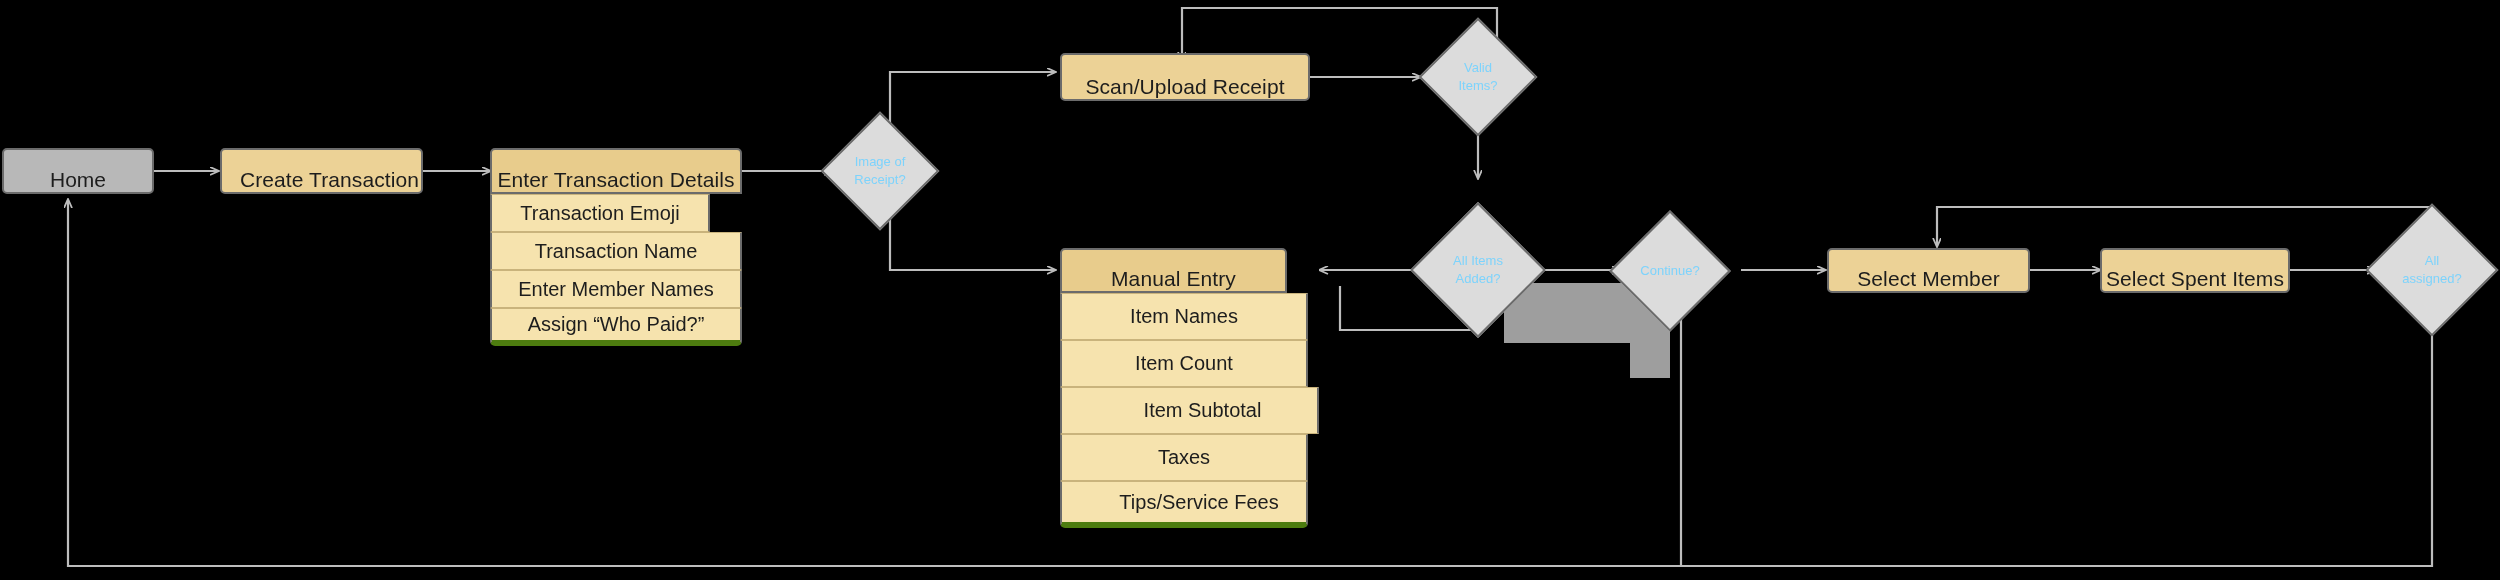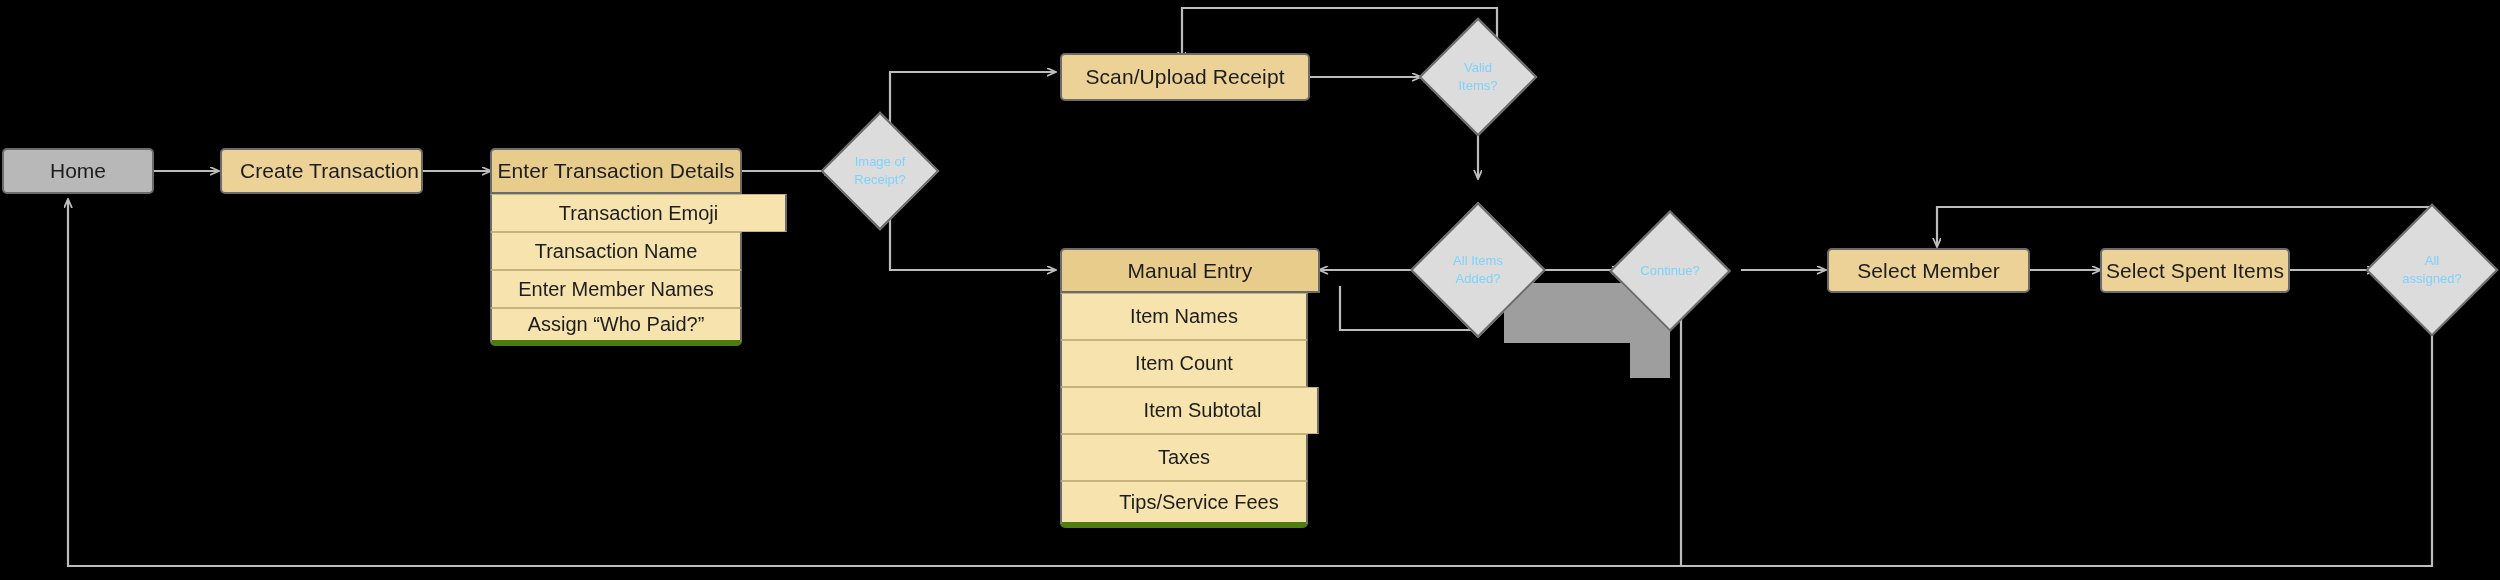--- a/index.html
+++ b/index.html
@@ -1,20 +1,20 @@
 <!DOCTYPE html>
 <html><head>
 <meta charset="utf-8">
 <style>
   html,body{margin:0;padding:0;background:#000;}
   #stage{position:relative;width:2500px;height:580px;background:#000;overflow:hidden;
          font-family:"Liberation Sans","DejaVu Sans",sans-serif;}
   svg#wires{position:absolute;left:0;top:0;width:2500px;height:580px;}
 
-  .node{position:absolute;box-sizing:border-box;display:flex;align-items:center;
+  .node{position:absolute;box-sizing:border-box;display:flex;align-items:flex-end;
         justify-content:center;text-align:center;color:#1d1d1d;}
 
   .proc{background:#ecd296;border:2px solid #6b6b6b;border-radius:5px;
         font-size:21px;letter-spacing:.1px;}
   .proc.head{background:#e8cc8c;}
   .gray{background:#b8b8b8;border:2px solid #6b6b6b;border-radius:5px;font-size:21px;}
 
   .sub{background:#f6e3ae;border:1px solid #c9b37c;border-left:2px solid #6b6b6b;
        border-right:2px solid #6b6b6b;font-size:20px;box-sizing:border-box;
        display:flex;align-items:center;justify-content:center;color:#1d1d1d;
@@ -91,21 +91,21 @@
     <span>Home</span>
   </div>
 
   <div class="node proc" style="left:220px;top:148px;width:203px;height:46px;padding-left:16px;">
     <span>Create Transaction</span>
   </div>
 
   <div class="node proc head stackhead" style="left:490px;top:148px;width:252px;height:46px;">
     <span>Enter Transaction Details</span>
   </div>
-  <div class="sub" style="left:490px;top:194px;width:297px;height:38px;">
+  <div class="sub" style="left:490px;top:194px;width:220px;height:38px;">
     <span>Transaction Emoji</span>
   </div>
   <div class="sub" style="left:490px;top:232px;width:252px;height:38px;">
     <span>Transaction Name</span>
   </div>
   <div class="sub" style="left:490px;top:270px;width:252px;height:38px;">
     <span>Enter Member Names</span>
   </div>
   <div class="sub last" style="left:490px;top:308px;width:252px;height:38px;">
     <span>Assign “Who Paid?”</span>
@@ -124,21 +124,21 @@
   </div>
 
   <div class="diamond" style="left:1436px;top:35px;width:84px;height:84px;">
     <div class="dshape"></div>
     <div class="dlabel">
       <span>Valid</span>
       <span>Items?</span>
     </div>
   </div>
 
-  <div class="node proc head stackhead" style="left:1060px;top:248px;width:260px;height:45px;">
+  <div class="node proc head stackhead" style="left:1060px;top:248px;width:227px;height:45px;">
     <span>Manual Entry</span>
   </div>
   <div class="sub" style="left:1060px;top:293px;width:248px;height:47px;">
     <span>Item Names</span>
   </div>
   <div class="sub" style="left:1060px;top:340px;width:248px;height:47px;">
     <span>Item Count</span>
   </div>
   <div class="sub" style="left:1060px;top:387px;width:259px;height:47px;padding-left:26px;">
     <span>Item Subtotal</span>

